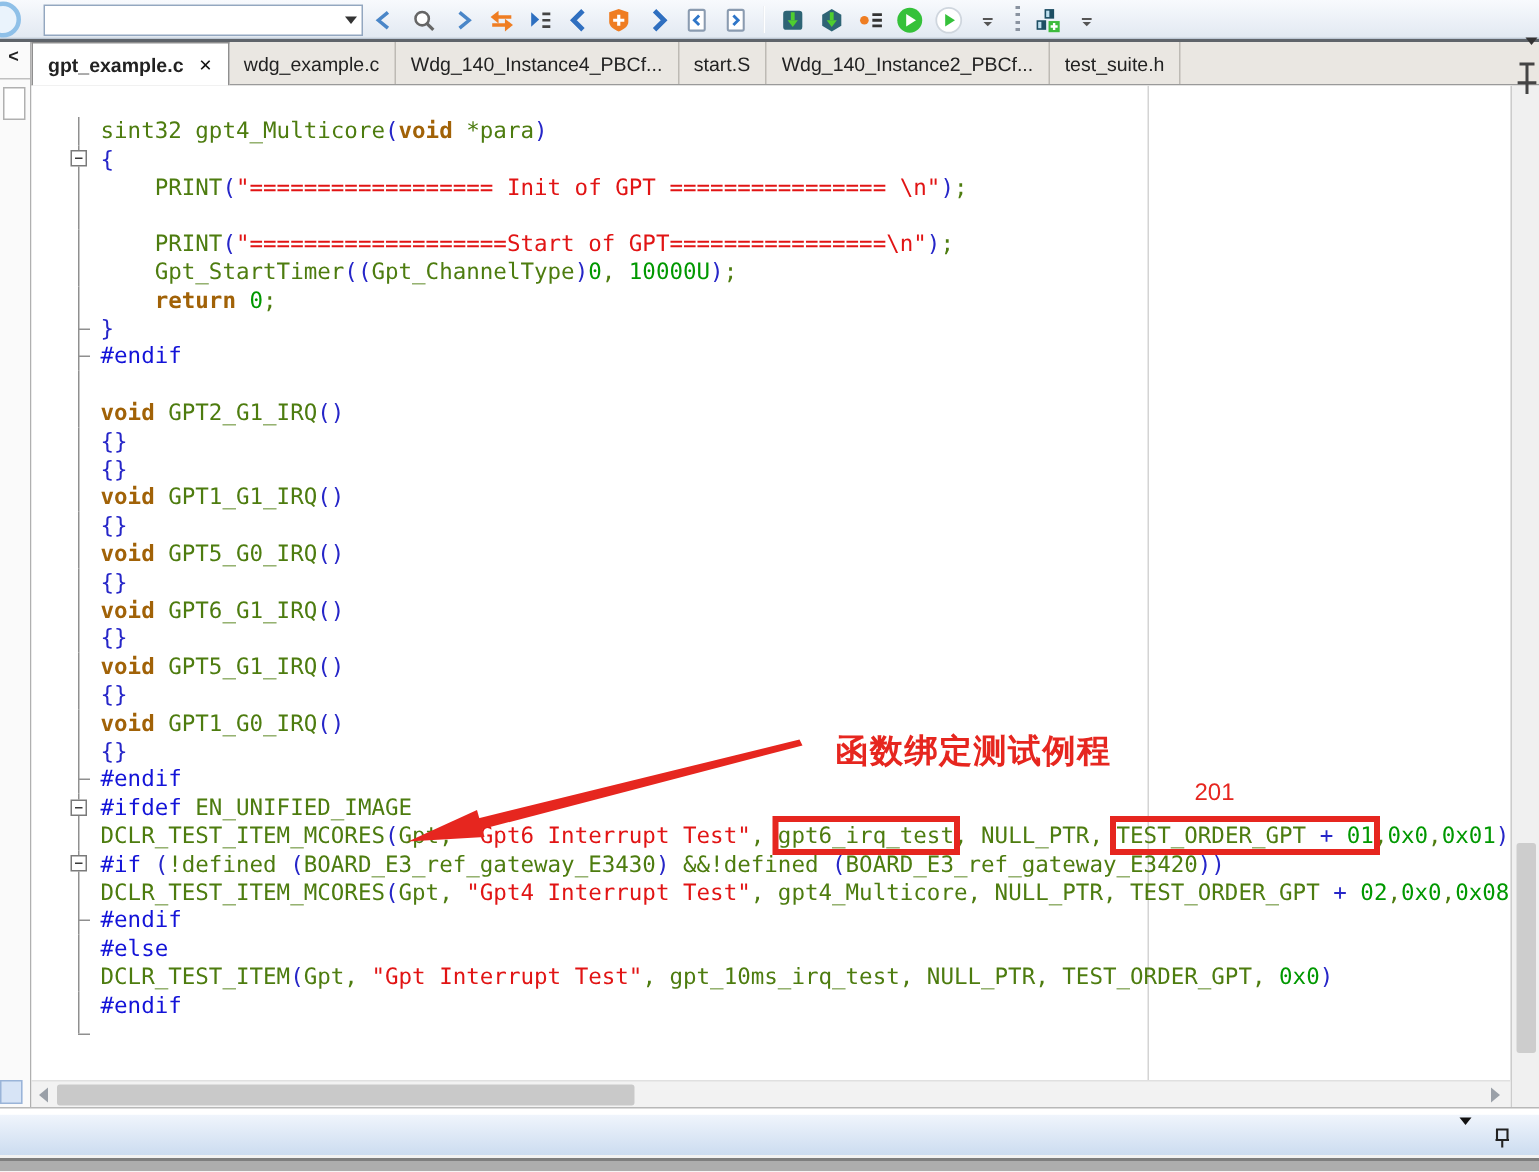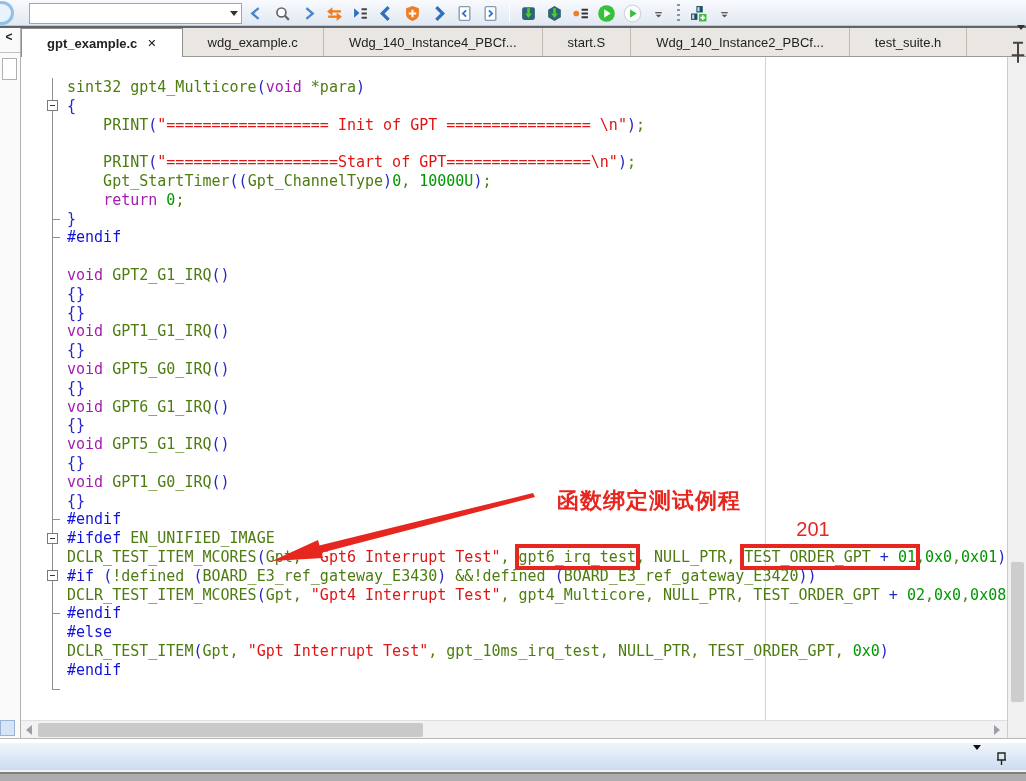--- a/index.html
+++ b/index.html
@@ -21,21 +21,21 @@
   .tri-down { width:0; height:0; border-left:4px solid transparent; border-right:4px solid transparent; border-top:5px solid #333; }
   #iconrow { position:absolute; left:246px; top:2px; height:22px; display:flex; align-items:center; gap:5px; }
   .tbtn { width:21px; height:21px; display:flex; align-items:center; justify-content:center; }
   .tsep { width:1px; height:18px; background:#bfc7d2; border-right:1px solid #fff; margin:0 3px; }
   .tdotsep { width:3px; height:18px; margin:0 3px;
     background:repeating-linear-gradient(#8a93a0 0 2px, transparent 2px 5px); }
 
   
   #tabbar { position:absolute; left:21px; top:28px; width:1005px; height:29px;
     background:#eae7e2; border-bottom:1px solid #9a9a9a; display:flex; align-items:stretch; }
-  .tab { display:flex; align-items:center; padding:0 25px; font-size:13px; color:#222;
+  .tab { display:flex; align-items:center; padding:0 10px; font-size:13px; color:#222;
     border-right:1px solid #bdbab4; white-space:nowrap; }
   .tab.active { background:#fff; font-weight:bold; border:1px solid #8f8f8f; border-bottom:none; margin-bottom:-1px; }
   .tab .close { margin-left:10px; font-size:11px; color:#111; font-weight:normal; }
   #tabscroll { position:absolute; left:0; top:30px; width:18px; height:16px; text-align:center;
     font-size:12px; font-weight:bold; color:#222; }
 
   
   #leftstrip { position:absolute; left:0; top:28px; width:21px; height:710px; background:#fafafa;
     border-right:1px solid #b0b0b0; }
   #leftstrip .hline { position:absolute; left:0; top:24px; width:20px; height:1px; background:#c0c0c0; }
@@ -50,28 +50,28 @@
   .crow .code { position:absolute; left:46px; top:0; font-family:"DejaVu Sans Mono", monospace;
     font-size:15px; line-height:18.8px; white-space:pre; }
   .gutter { position:absolute; left:0; top:0; width:46px; height:100%; }
   .gutter.gl::before, .gutter.gt::before, .gutter.ge::before, .gutter.gb::before {
     content:""; position:absolute; left:31px; top:0; bottom:0; width:1px; background:#8f8f8f; }
   .gutter.ge::before { bottom:9px; }
   .gutter.gt::after, .gutter.ge::after { content:""; position:absolute; left:31px; top:9px; width:8px; height:1px; background:#8f8f8f; }
   .fbox { position:absolute; left:26px; top:3.5px; width:11px; height:11px; background:#fff; border:1px solid #7a7a7a; }
   .fbox::after { content:""; position:absolute; left:2px; right:2px; top:4px; height:1px; background:#3a3a3a; }
   .tok.d { color:#4d7c0f; }
-  .tok.k { color:#a21caf; font-weight:normal;margin-top:40px; }
+  .tok.k { color:#a16207; font-weight:bold;margin-top:40px; }
   .tok.s { color:#e11414; }
   .tok.n { color:#009800; }
   .tok.p { color:#1313d8; }
   .tok.b { color:#2626c8; }
   .redbox { position:relative; outline:4px solid #e6261f; outline-offset:0; }
   .redbox .tag { position:absolute; left:52px; top:-28px; color:#e6261f;
-    font-family:"Liberation Sans",sans-serif; font-size:20px; white-space:nowrap; }
+    font-family:"Liberation Sans",sans-serif; font-size:16px; white-space:nowrap; }
 
   
   #callout { position:absolute; left:557px; top:486px; color:#e6261f; font-size:22px;
     font-weight:600; letter-spacing:1px; white-space:nowrap; z-index:30; }
   #arrow-svg { position:absolute; left:0; top:0; width:1026px; height:781px; z-index:29; pointer-events:none; }
 
   
   #vscroll { position:absolute; left:1007px; top:57px; width:19px; height:681px; background:#f0f0f0; border-left:1px solid #cccccc; }
   #vthumb { position:absolute; left:3px; top:505px; width:13px; height:140px; background:#cdcdcd; border-radius:2px; }
   #hscroll { position:absolute; left:21px; top:720px; width:986px; height:18px; background:#f2f2f2; border-top:1px solid #e0e0e0; display:flex; align-items:center; }

